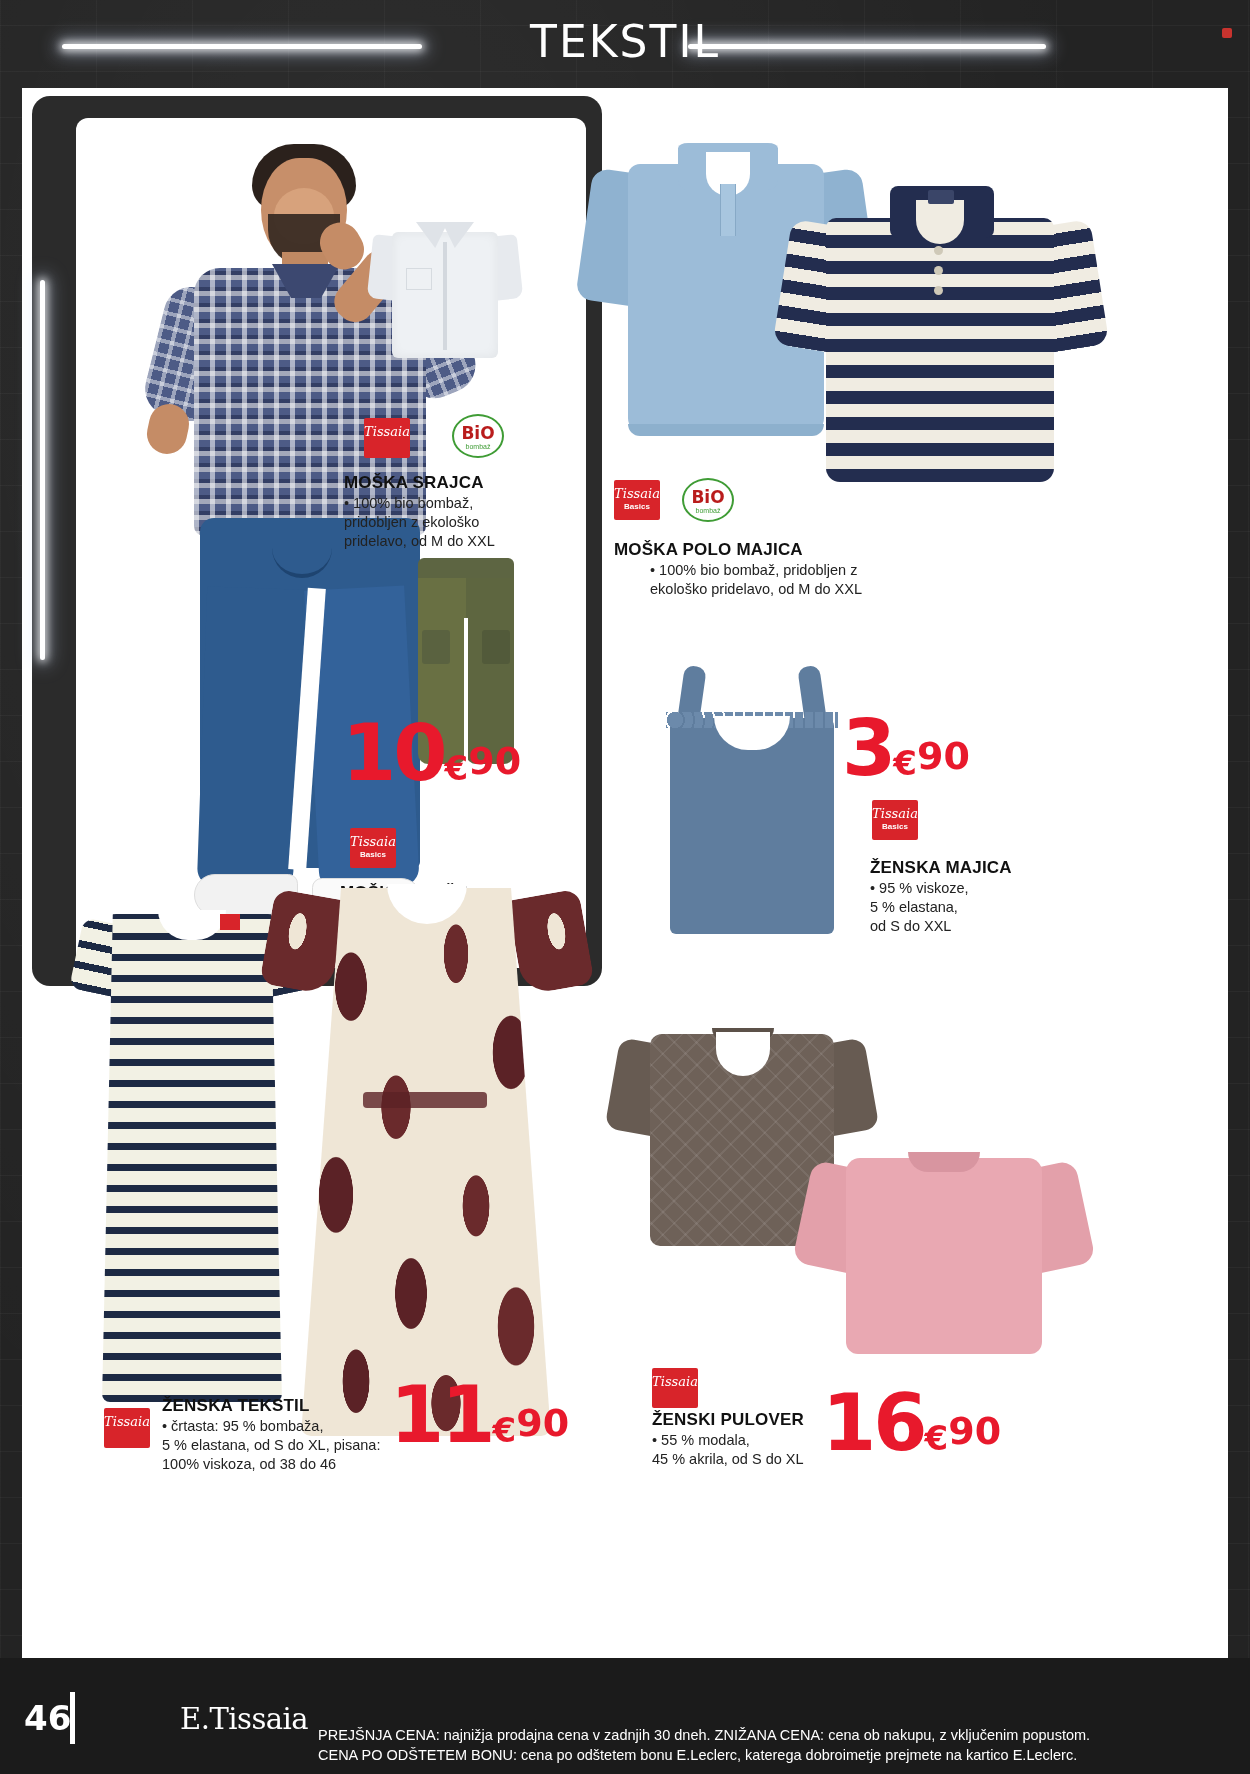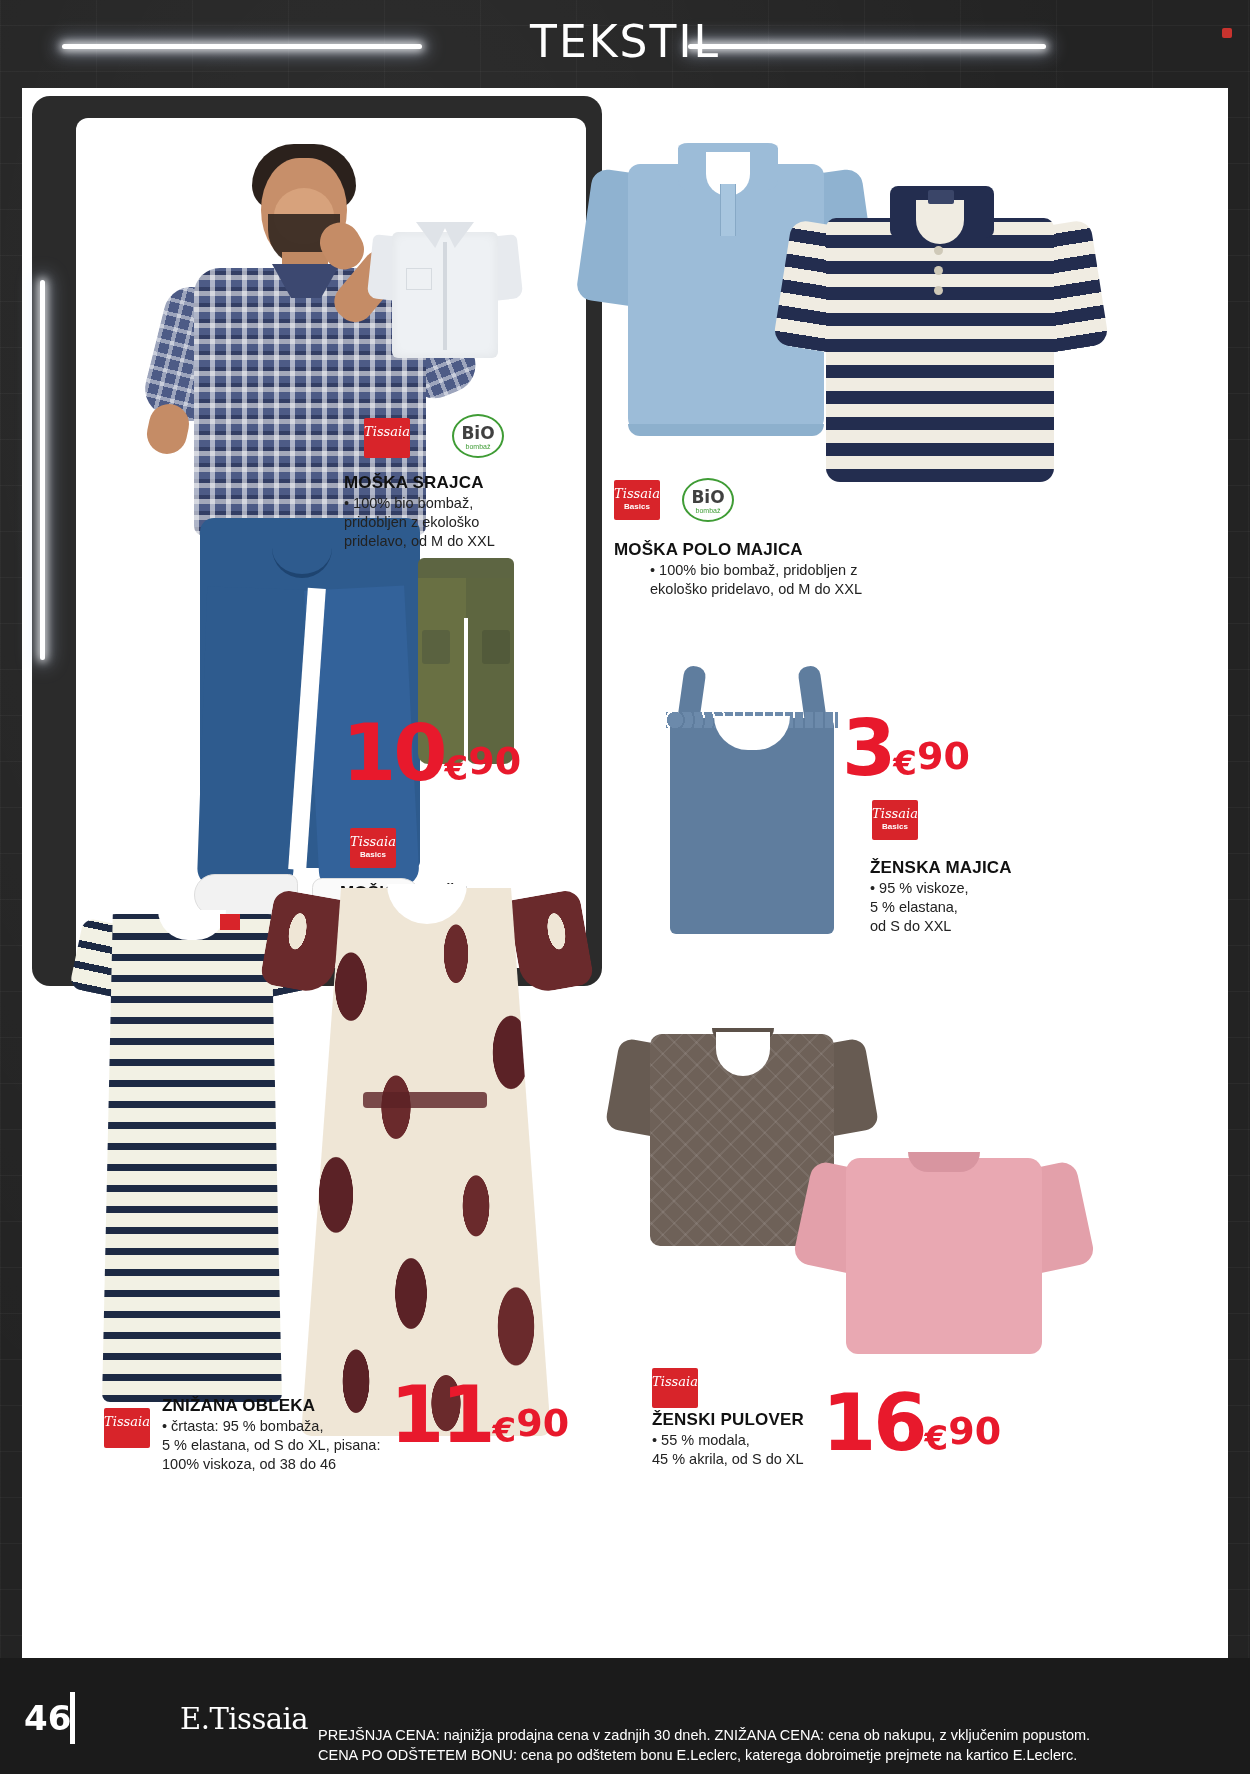--- a/index.html
+++ b/index.html
@@ -113,21 +113,21 @@
   .tissaia .t2 { font-size: 8px; font-weight: bold; margin-top: 2px; }
   
   .bio {
     position: absolute;
     width: 52px; height: 44px;
     border-radius: 50%;
     background: #ffffff;
     border: 2px solid #3f9c35;
     text-align: center;
   }
-  .bio .b1 { color: #404040; font-weight: bold; font-size: 17px; line-height: 1; margin-top: 9px; font-family: "DejaVu Sans", sans-serif;}
+  .bio .b1 { color: #b91c1c; font-weight: bold; font-size: 17px; line-height: 1; margin-top: 9px; font-family: "DejaVu Sans", sans-serif;}
   .bio .b2 { color: #3f9c35; font-size: 7px; line-height: 1; margin-top: 1px; }
 
   
   .footer {
     position: absolute; left: 0; bottom: 0; width: 1250px; height: 116px;
     background: #1b1b1b;
   }
   .page-num {
     position: absolute; left: 24px; bottom: 36px;
     color: #ffffff; font-size: 34px; font-weight: bold;
@@ -470,21 +470,21 @@
         <div class="neck"></div>
         <div class="belt"></div>
     </div>
   </div>
 
   <div class="tissaia" style="left:82px; top:1320px;">
     <div class="t1">Tissaia</div>
     <div class="t2"></div>
   </div>
 
-  <div class="title" style="left:140px; top:1308px;">ZNIŽANA OBLEKA</div>
+  <div class="title" style="left:140px; top:1308px;">ŽENSKA TEKSTIL</div>
   <div class="desc" style="left:140px; top:1329px; width:250px; white-space:pre-line;">• črtasta: 95 % bombaža,
 5 % elastana, od S do XL, pisana:
 100% viskoza, od 38 do 46</div>
 
   <div class="price" style="left:368px; top:1292px;">
     <span class="int">11</span><span class="euro">€</span><span class="cents">90</span>
   </div>
 
   <div style="position:absolute; left:590px; top:910px;">
     <div class="knit">

